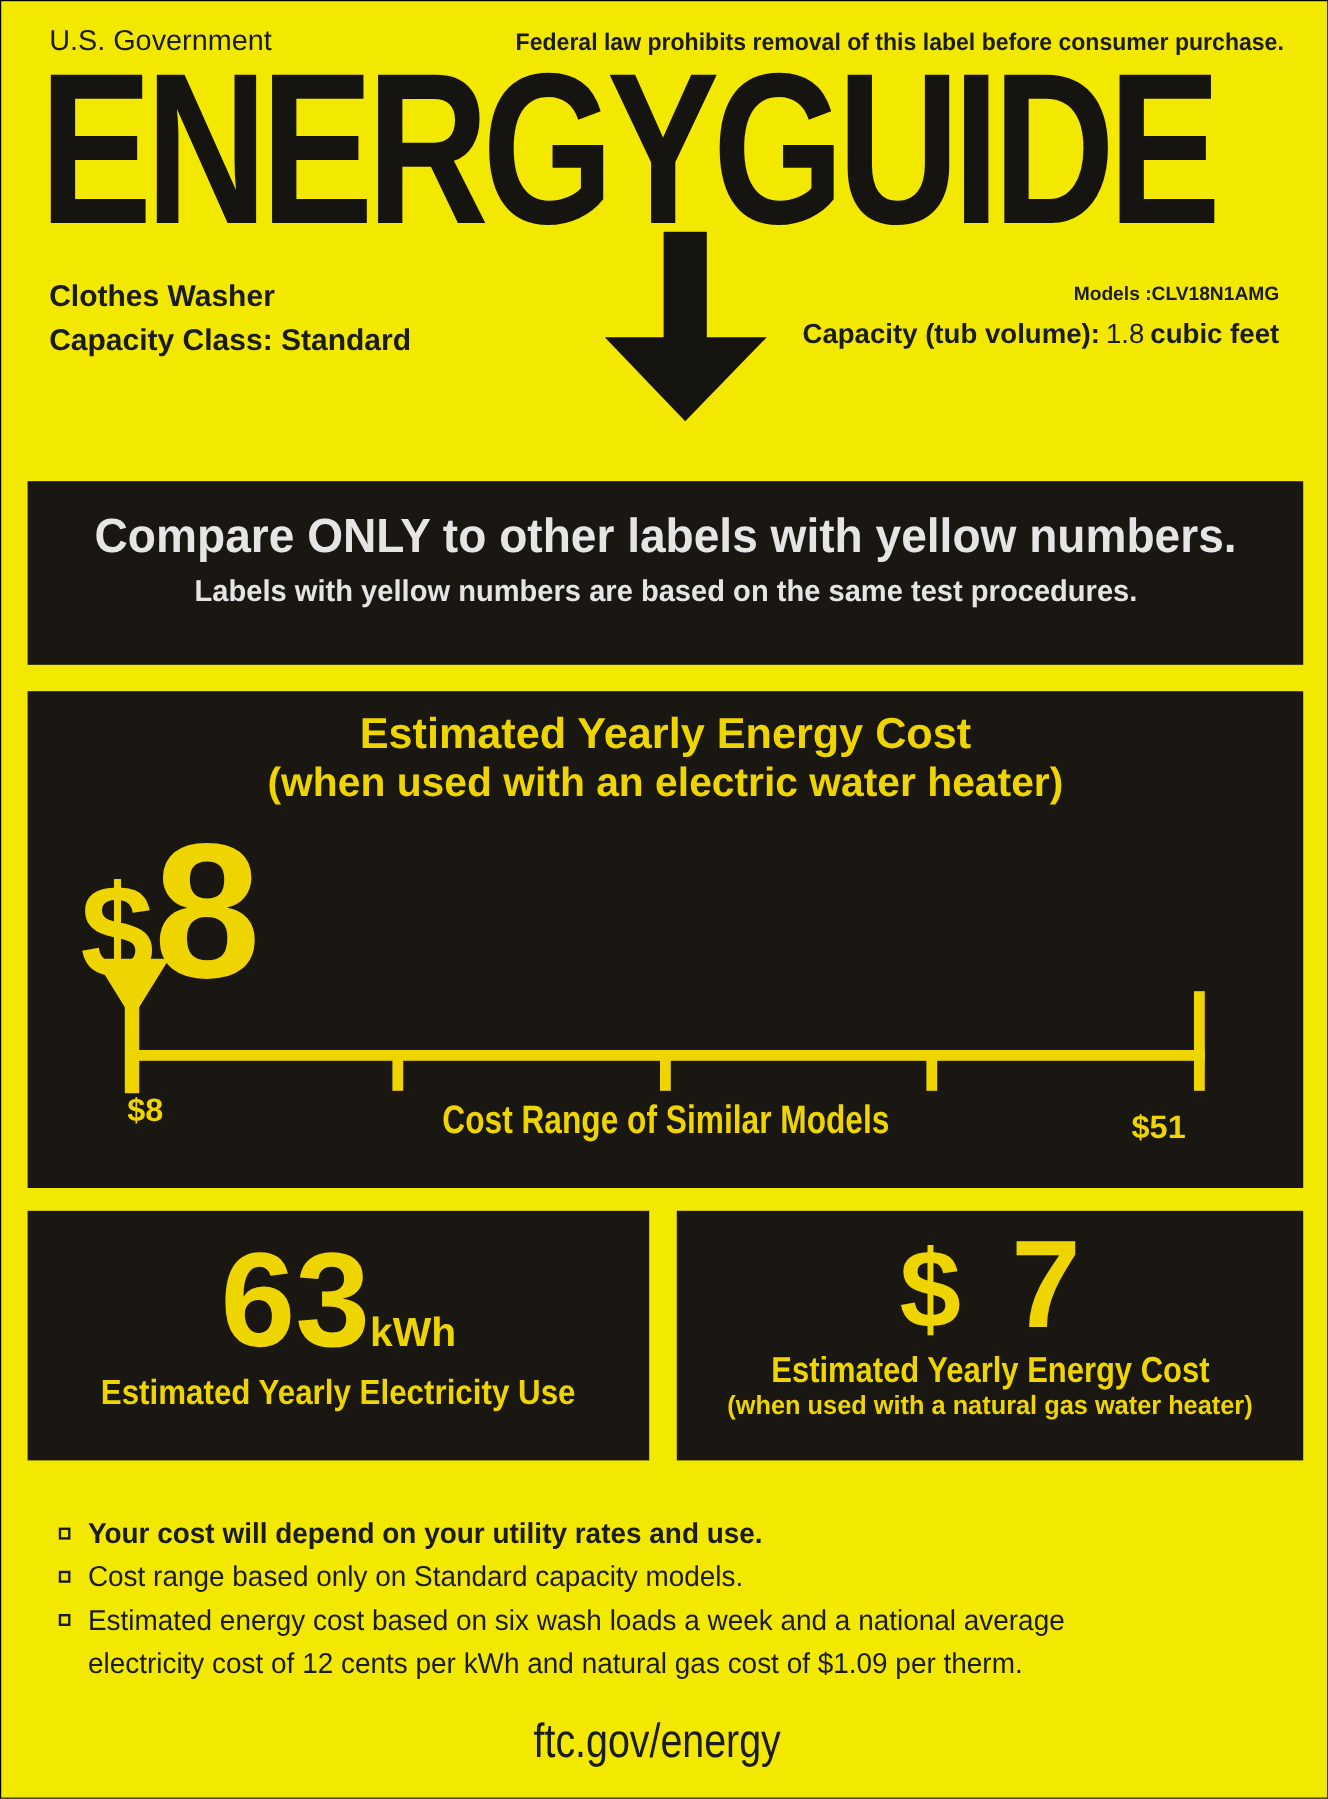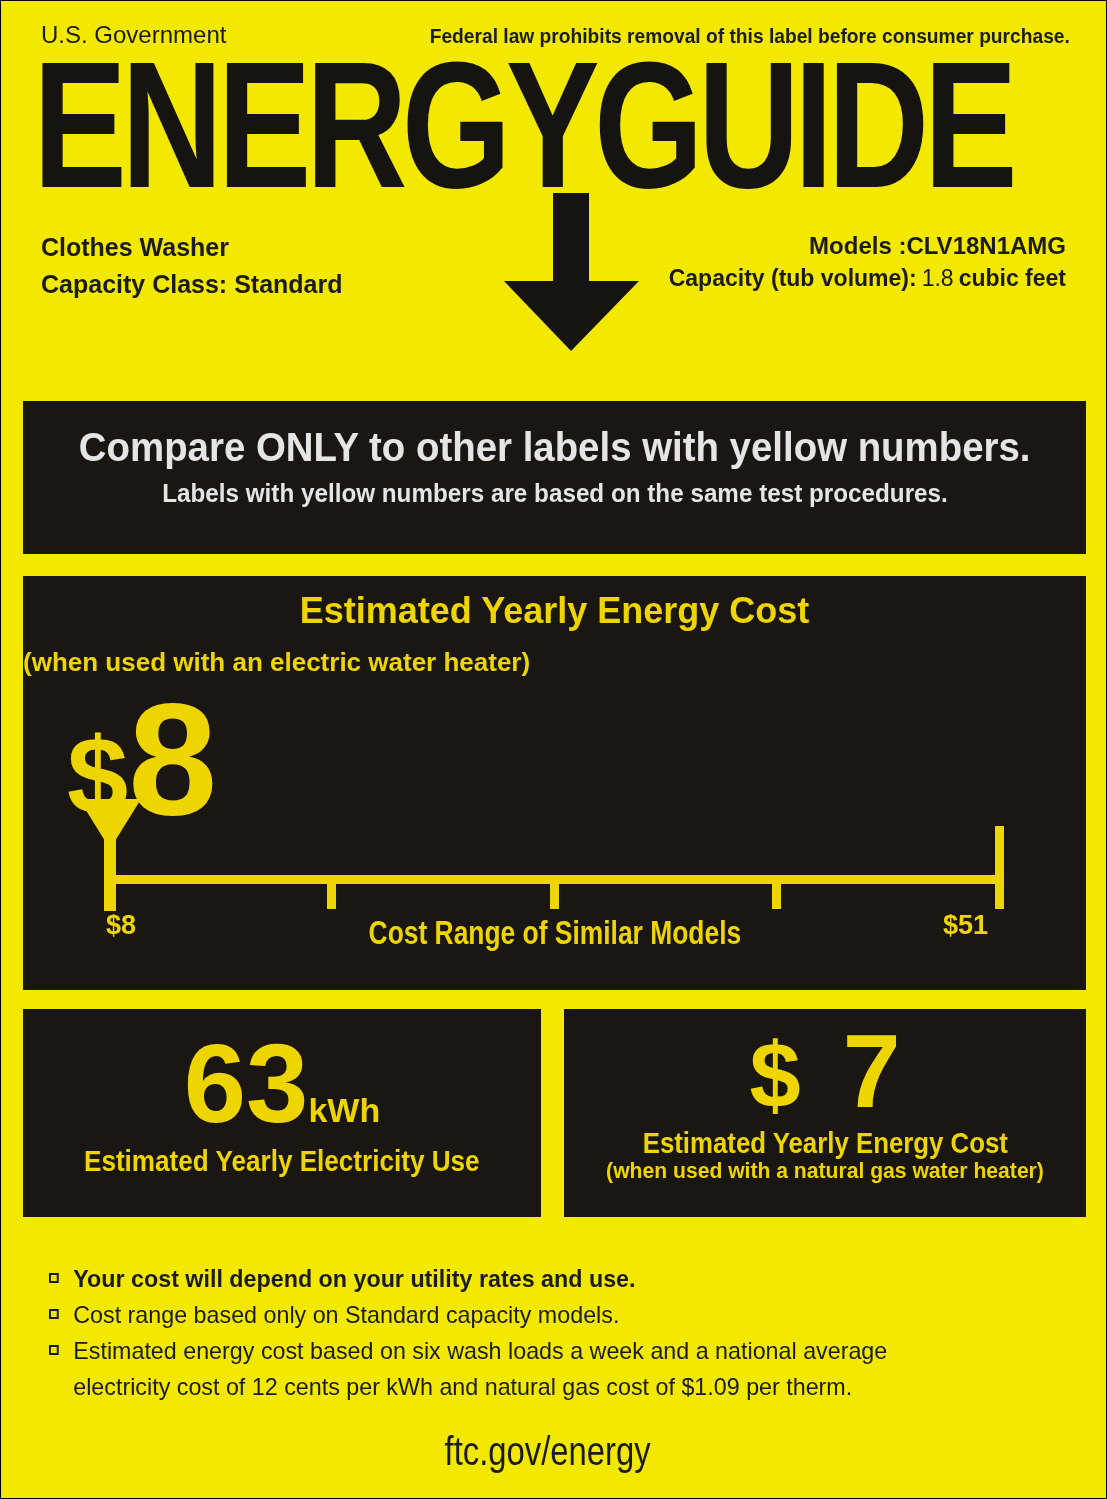--- a/index.html
+++ b/index.html
@@ -17,54 +17,54 @@
              transform:scaleX(0.96); transform-origin:right top; white-space:nowrap; }
 
   .logo { position:absolute; left:32px; top:30px; font-size:176px; font-weight:bold;
           letter-spacing:-7px; line-height:1.05; white-space:nowrap; color:#161410;
           transform:scale(0.80,1.02); transform-origin:left top; }
   .arrow-icon { position:absolute; left:502px; top:192px; width:140px; height:160px; }
 
   .product-left { position:absolute; left:40px; top:228px; font-size:25px; font-weight:bold; line-height:37px; }
   .brand-right { position:absolute; right:40px; top:228px; text-align:right; line-height:33px; white-space:nowrap; }
   .brand-name { font-size:23px; }
-  .brand-models { font-size:24px; font-weight:bold; }
+  .brand-models { font-size:16px; font-weight:bold; }
   .brand-model-number { font-weight:bold; }
   .brand-capacity { font-size:23px; font-weight:bold; }
   .cap-value { font-weight:normal; margin:2px 5px; }
 
   
   .banner { position:absolute; left:22px; top:400px; width:1063px; height:153px;
             background:#1A1713; color:#e5e5e5; text-align:center; }
   .banner-line1 { display:inline-block; margin-top:24px; font-size:40px; font-weight:bold;
                   transform:scaleX(0.96); transform-origin:center; white-space:nowrap; }
   .banner-line2 { display:block; margin-top:9px; font-size:25px; font-weight:bold; }
   .banner-line2 > span { display:inline-block; transform:scaleX(0.97); transform-origin:center; white-space:nowrap; }
 
   
   .main-box { position:absolute; left:22px; top:575px; width:1063px; height:414px;
               background:#1A1713; color:#EFD500; }
   .main-title { text-align:center; margin-top:14px; font-size:36px; font-weight:bold; }
-  .main-subtitle { margin-top:15px; font-size:26px; font-weight:bold; }
+  .main-subtitle { text-align:center; margin-top:1px; font-size:34px; font-weight:bold; }
   .big-cost { position:absolute; left:44px; top:103px; display:flex; align-items:baseline; }
   .big-currency { font-size:110px; font-weight:bold; line-height:1; }
   .big-value { font-size:160px; font-weight:bold; line-height:1; letter-spacing:-2px; }
 
   .marker-triangle { position:absolute; left:56px; top:223px; width:0; height:0;
                      border-left:31px solid transparent; border-right:31px solid transparent;
                      border-top:50px solid #EFD500; }
   .marker-stem { position:absolute; left:81px; top:262px; width:12px; height:73px; background:#EFD500; }
   .scale-line { position:absolute; left:86px; top:299px; width:895px; height:9px; background:#EFD500; }
   .tick { position:absolute; width:9px; background:#EFD500; }
   .tick-1 { left:304px; top:299px; height:34px; }
   .tick-2 { left:527px; top:299px; height:34px; }
   .tick-3 { left:749px; top:299px; height:34px; }
   .tick-right { left:972px; top:250px; height:83px; }
   .scale-min-label { position:absolute; left:83px; top:334px; font-size:27px; font-weight:bold; }
-  .scale-max-label { position:absolute; left:920px; top:334px; font-size:27px; font-weight:bold; }
+  .scale-max-label { position:absolute; left:920px; top:348px; font-size:27px; font-weight:bold; }
   .scale-caption { position:absolute; left:0; right:0; top:338px; text-align:center; }
   .scale-caption > span { display:inline-block; font-size:33px; font-weight:bold;
                           transform:scaleX(0.80); transform-origin:center; white-space:nowrap; }
 
   
   .left-box { position:absolute; left:22px; top:1008px; width:518px; height:208px;
               background:#1A1713; color:#EFD500; text-align:center; }
   .kwh-row { display:flex; justify-content:center; align-items:baseline; margin-top:16px; }
   .kwh-value { font-size:112px; font-weight:bold; line-height:1.05; }
   .kwh-unit { font-size:34px; font-weight:bold; }

